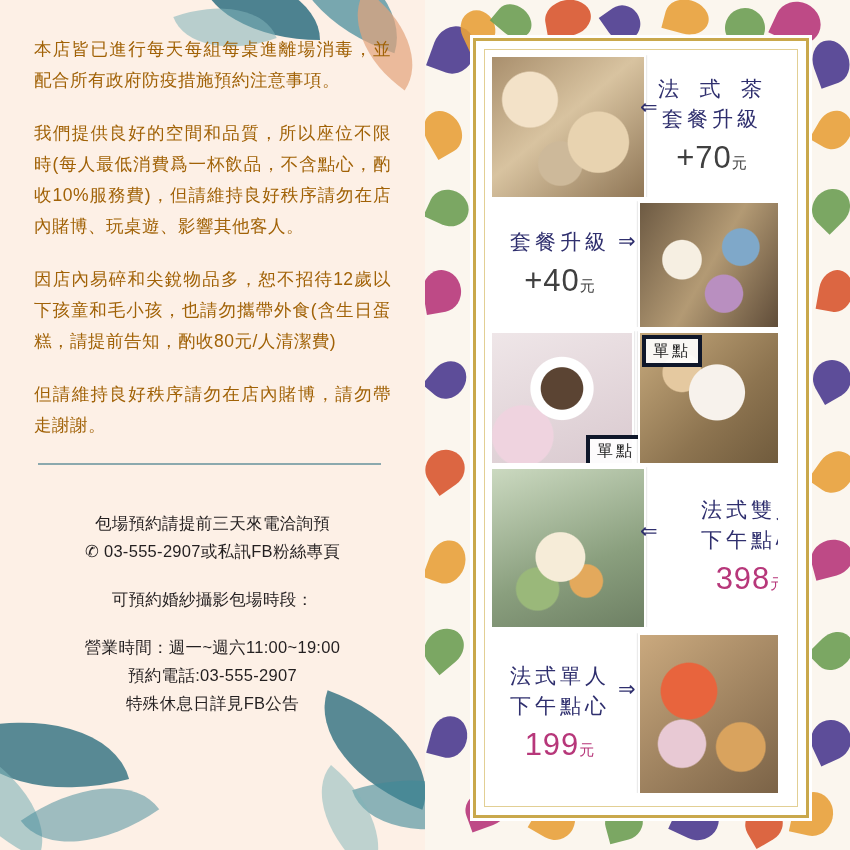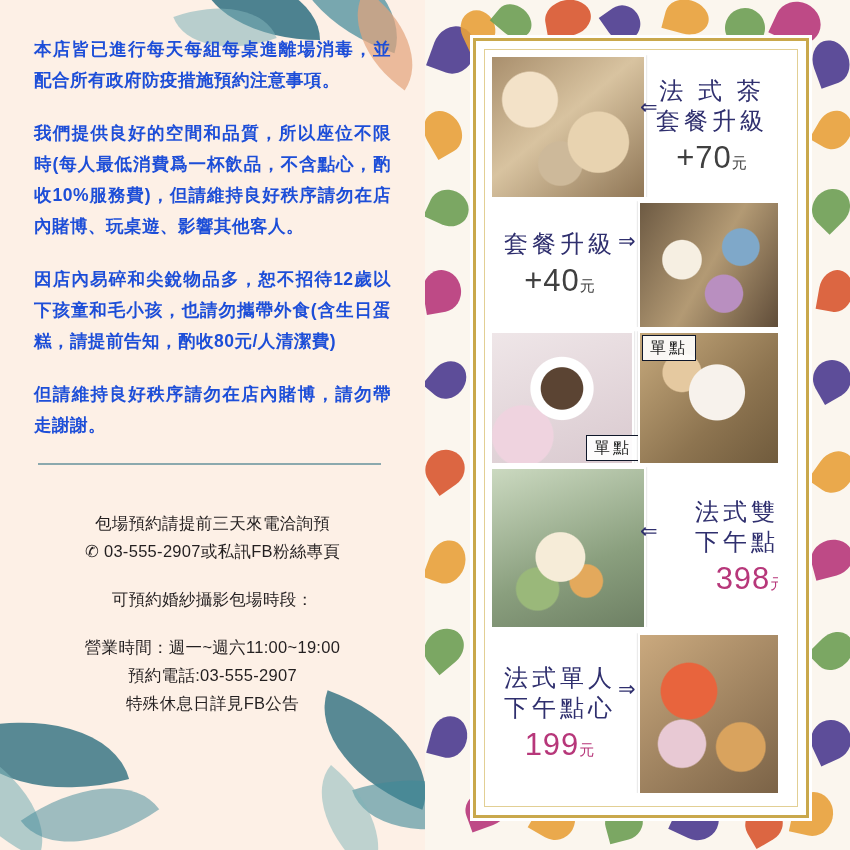--- a/index.html
+++ b/index.html
@@ -27,22 +27,21 @@
     pointer-events:none;
   }
   .leaf{
     position:absolute;
     border-radius:0 100% 0 100%;
   }
   .left-text{
     position:relative;
     z-index:5;
     padding:34px 34px 18px 34px;
-    color:#1d4ed8;
-    font-weight:bold;
+    color:#a16207;
   }
   .para{
     font-size:17.5px;
     line-height:31px;
     letter-spacing:0.5px;
     margin:0 0 22px 0;
     text-align:justify;
   }
   .divider{
     height:2px;
@@ -106,44 +105,45 @@
   }
   .capbox{
     position:absolute;
     display:flex;
     flex-direction:column;
     justify-content:center;
     align-items:center;
     text-align:center;
   }
   .cap-main{
-    font-size:24px;
+    font-size:21px;
     letter-spacing:4px;
     color:#2f2f6e;
     line-height:30px;
     white-space:nowrap;
+    font-family:Liberation Mono, monospace;
   }
   .cap-price{
     font-size:31px;
     color:#404040;
     letter-spacing:1px;
     margin-top:4px;
     white-space:nowrap;
   }
   .cap-price .unit{font-size:15px;}
   .cap-price.pink{color:#b7377a;}
   .arrow{
     position:absolute;
     font-size:21px;
     color:#2f2f6e;
   }
   .tag{
     position:absolute;
     background:rgba(255,255,255,.92);
-    border:1px solid #0f172a;
+    border:4px solid #0f172a;
     font-size:16px;
     letter-spacing:3px;
     color:#1c1c1c;
     padding:2px 7px;
     line-height:20px;
   }
 
   
   .p1{background:
       radial-gradient(circle at 25% 30%, #f3e2c8 0 18%, transparent 19%),

